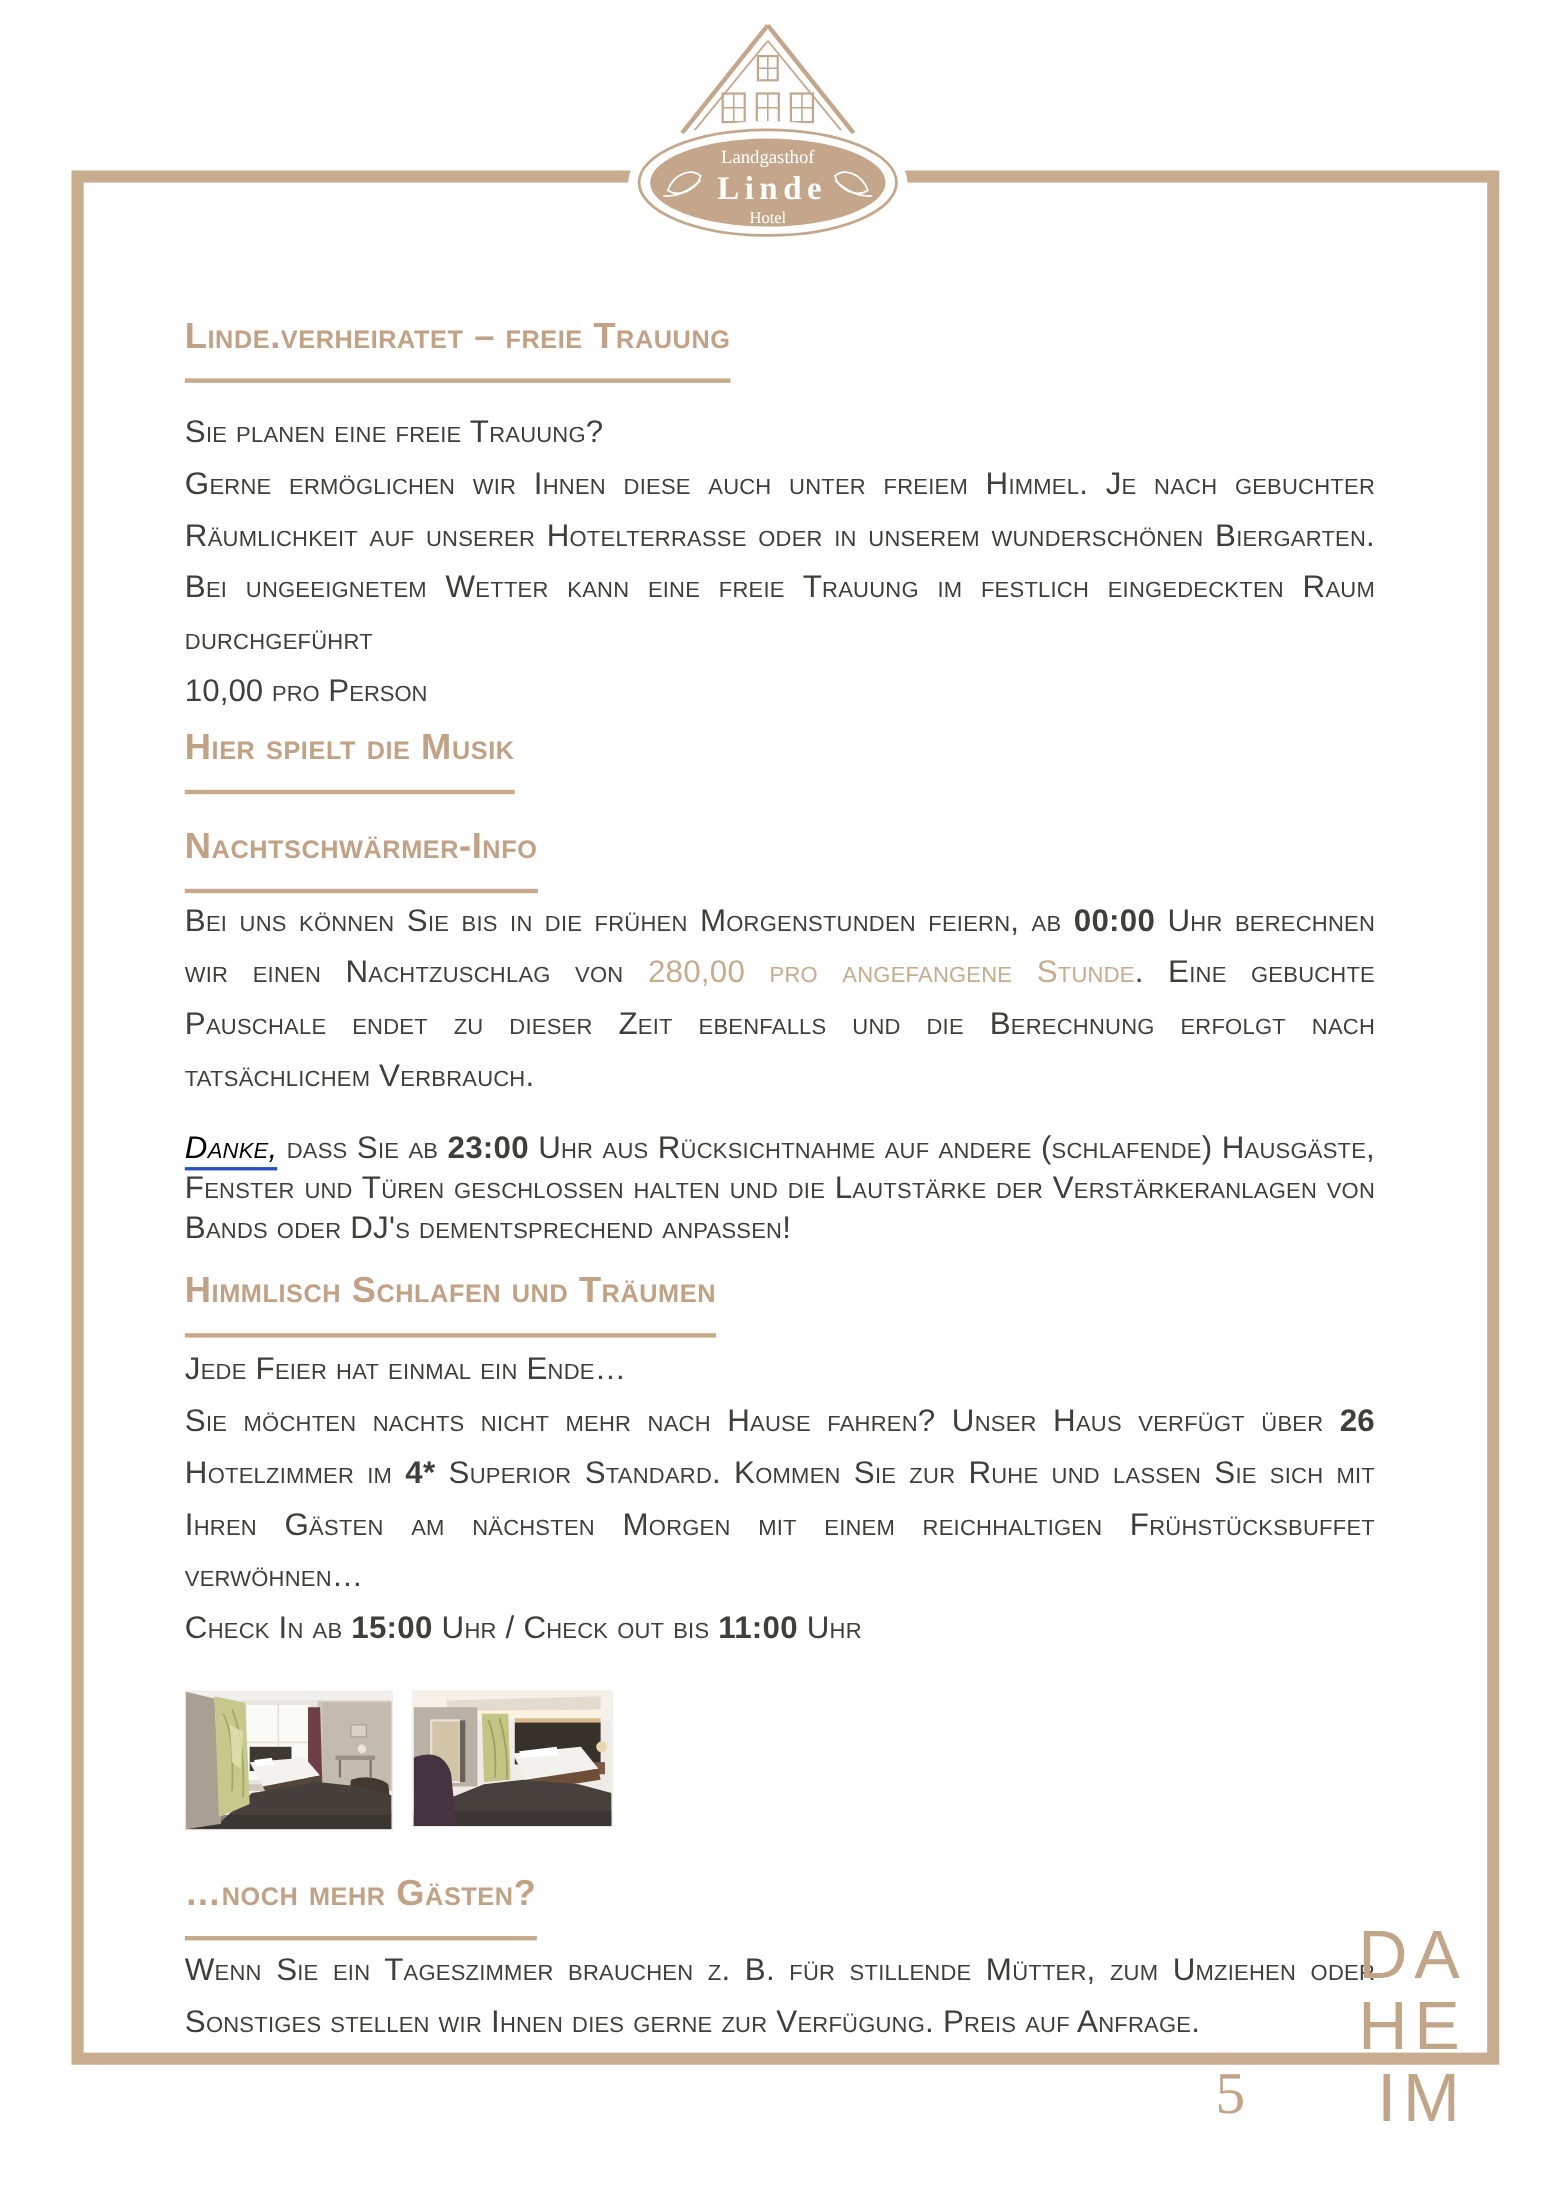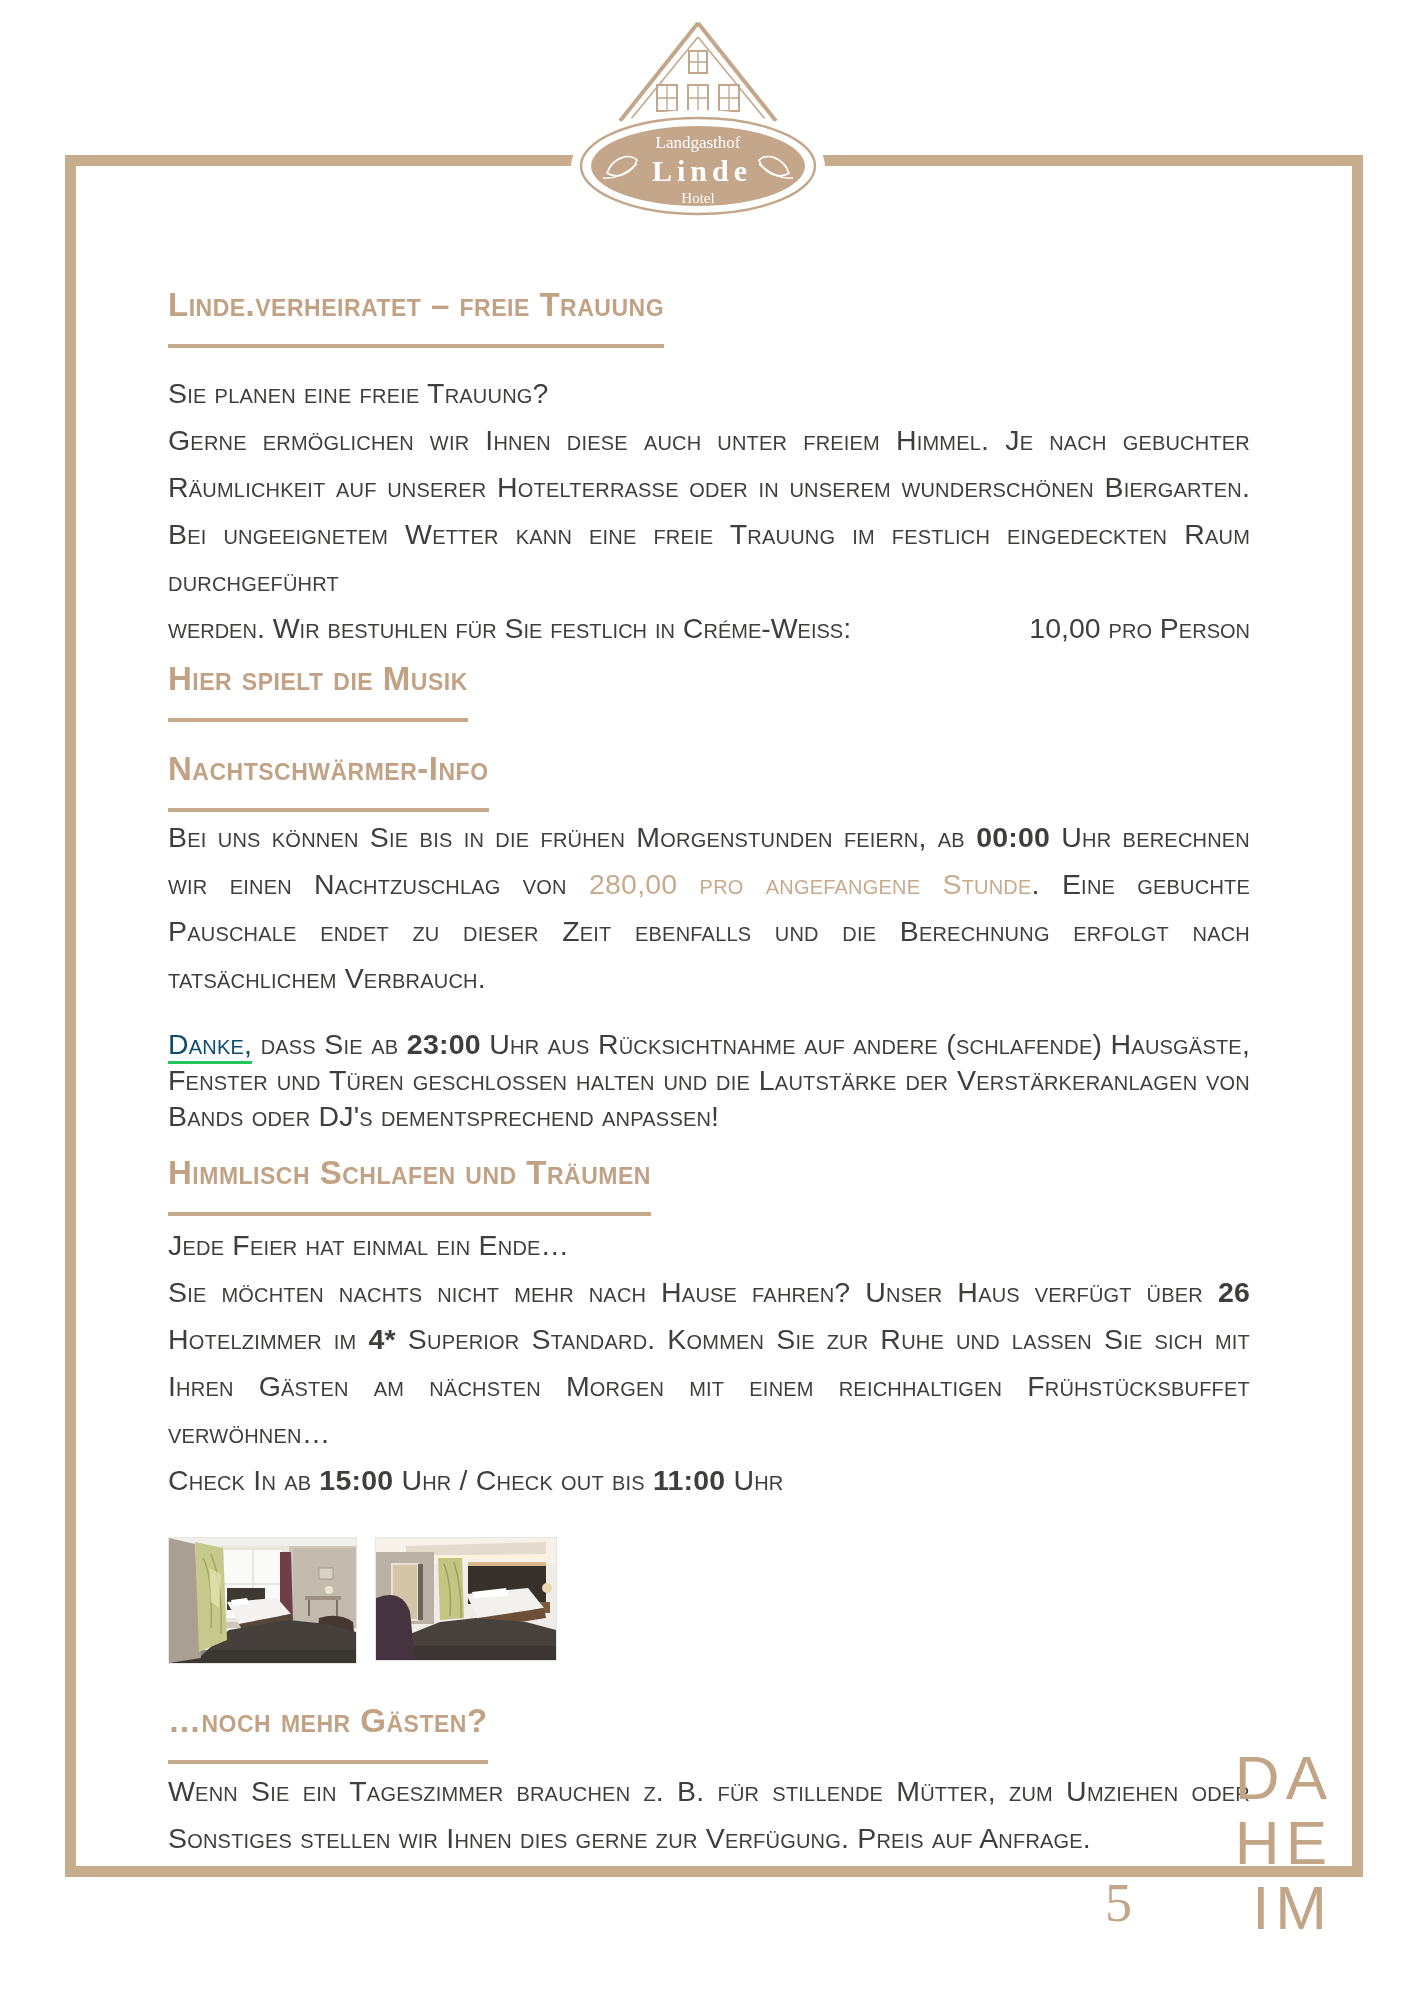--- a/index.html
+++ b/index.html
@@ -15,21 +15,21 @@
   .heading{font-size:33px;font-weight:bold;color:#c2a284;font-variant:small-caps;
            letter-spacing:.5px;margin:0;}
   .heading .u{display:inline-block;border-bottom:4px solid #c6a988;padding-bottom:20px;}
   .para{font-size:28.5px;line-height:47px;text-align:justify;font-variant:small-caps;
         letter-spacing:.2px;margin:0;}
   .just-full{text-align-last:justify;}
   .tight{line-height:36px;}
   .single{text-align:left;}
   .num{font-weight:bold;}
   .accent{color:#c6ab8d;}
-  .lead{color:#0c4a6e;border-bottom:3px solid #22c55e;padding-bottom:1px;}
+  .lead{color:#000000;border-bottom:3px solid #1d4ed8;padding-bottom:1px;font-style:italic;}
   .price-line{display:flex;justify-content:space-between;align-items:baseline;
               font-size:28.5px;line-height:47px;font-variant:small-caps;}
   .price{color:#404040;}
   
   .mt-h2{margin-top:8px;}   .mt-p2{margin-top:2px;}
   .mt-h3{margin-top:28px;}  .mt-p3{margin-top:2px;}
   .mt-danke{margin-top:24px;}
   .mt-h4{margin-top:20px;}  .mt-l1{margin-top:6px;}
   .mt-photos{margin-top:33px;}
   .mt-h5{margin-top:38px;}  .mt-p6{margin-top:4px;}
@@ -85,21 +85,20 @@
     <text x="139" y="166" text-anchor="middle" fill="#ffffff" font-weight="bold" font-family="Liberation Serif, serif" font-size="30" letter-spacing="5">Linde</text>
     <text x="135" y="188" text-anchor="middle" fill="#ffffff" font-family="Liberation Serif, serif" font-size="15">Hotel</text>
   </svg>
 
   <div class="content">
 
     <h2 class="heading"><span class="u">Linde.verheiratet – freie Trauung</span></h2>
     <p class="para intro single">Sie planen eine freie Trauung?</p>
     <p class="para just-full">Gerne ermöglichen wir Ihnen diese auch unter freiem Himmel. Je nach gebuchter Räumlichkeit auf unserer Hotelterrasse oder in unserem wunderschönen Biergarten. Bei ungeeignetem Wetter kann eine freie Trauung im festlich eingedeckten Raum durchgeführt</p>
     <div class="price-line">
-      <span>werden. Wir bestuhlen für Sie festlich in Créme-Weiß:</span>
       <span class="price">10,00 pro Person</span>
     </div>
 
     <h2 class="heading mt-h2"><span class="u">Hier spielt die Musik</span></h2>
 
     <h2 class="heading mt-h3"><span class="u">Nachtschwärmer-Info</span></h2>
     <p class="para mt-p3"><span>Bei uns können Sie bis in die frühen Morgenstunden feiern, ab </span><span class="num">00:00</span><span> Uhr berechnen wir einen Nachtzuschlag von </span><span class="accent">280,00 pro angefangene Stunde</span><span>.  Eine gebuchte Pauschale endet zu dieser Zeit ebenfalls und die Berechnung erfolgt nach tatsächlichem Verbrauch.</span></p>
 
     <p class="para tight mt-danke"><span class="lead">Danke,</span><span> dass Sie ab </span><span class="num">23:00</span><span> Uhr aus Rücksichtnahme auf andere (schlafende) Hausgäste, Fenster und Türen geschlossen halten und die Lautstärke der Verstärkeranlagen von Bands oder DJ's dementsprechend anpassen!</span></p>
 

